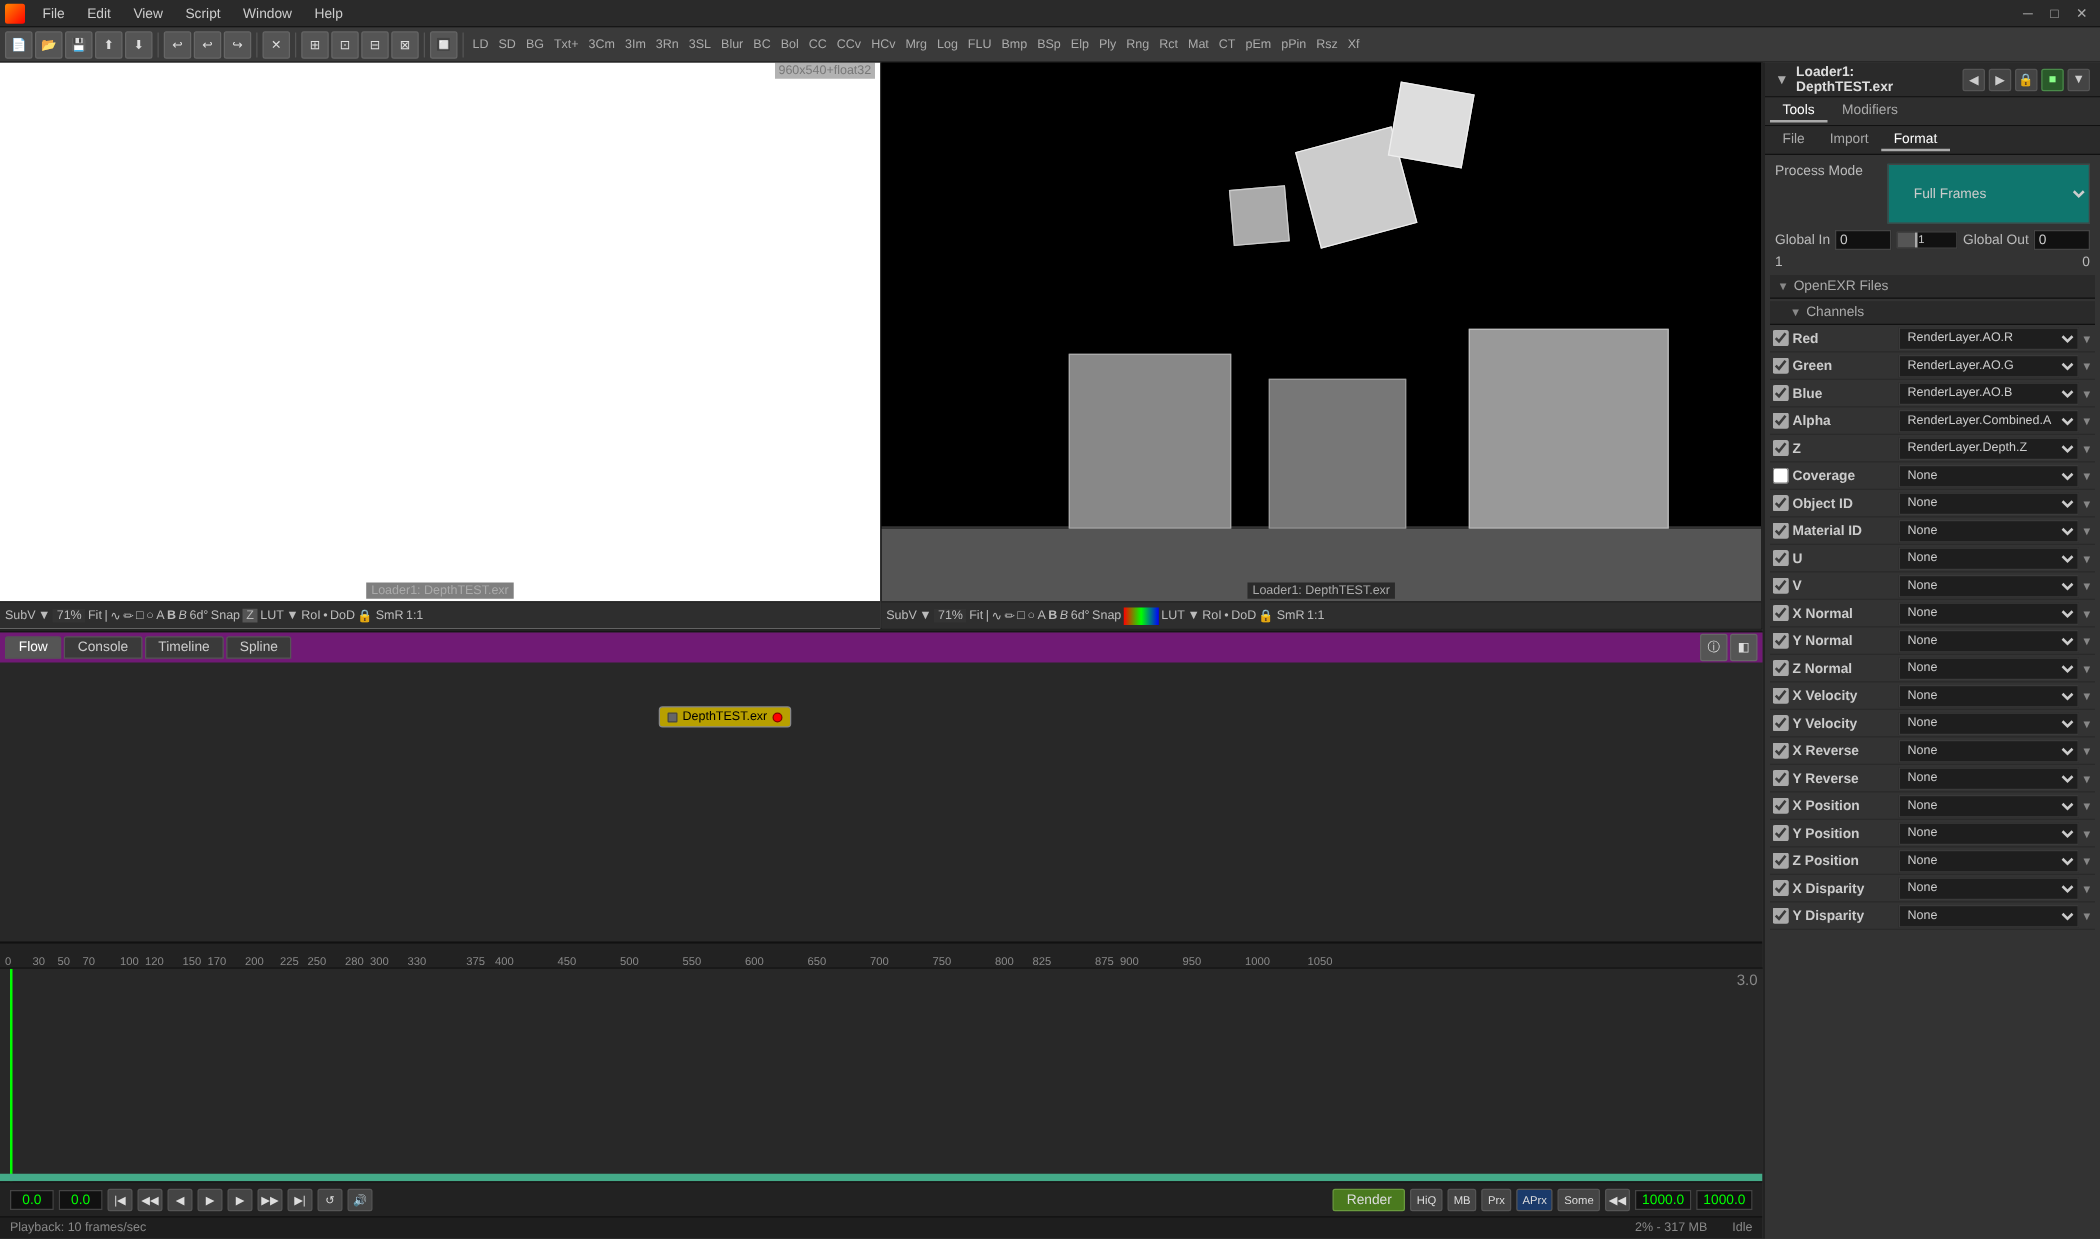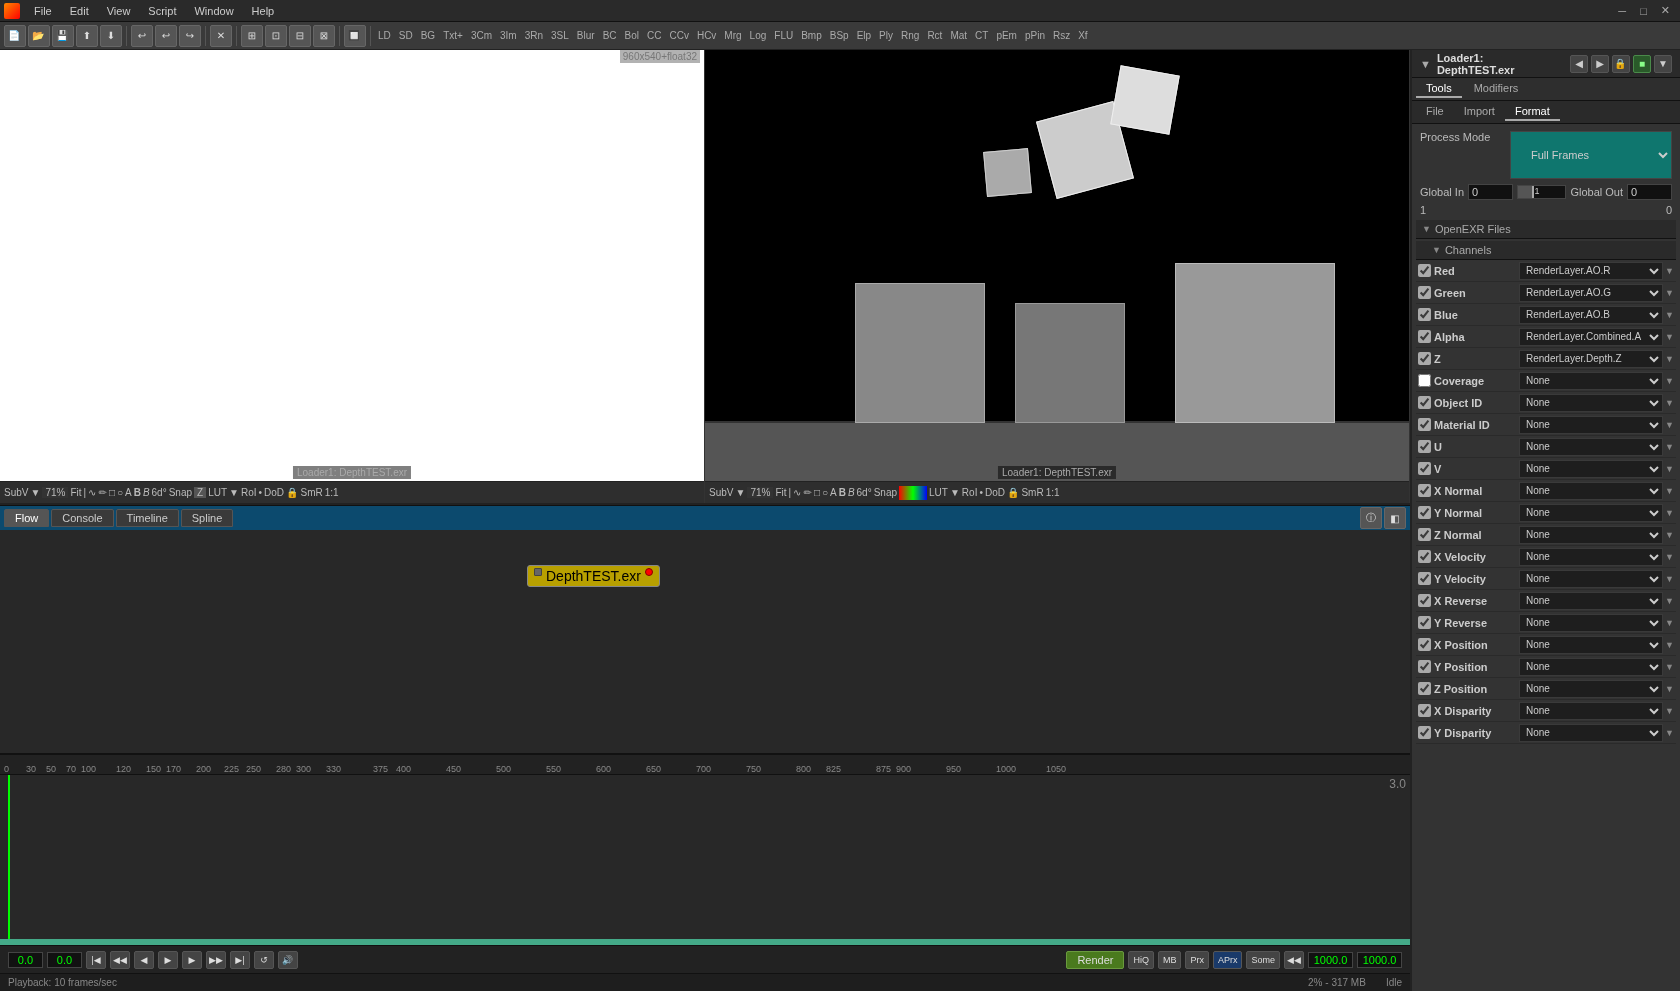--- a/index.html
+++ b/index.html
@@ -24,27 +24,27 @@
     
     #viewers { display: flex; height: 455px; border-bottom: 2px solid #222; }
     .viewer { flex: 1; position: relative; background: #1a1a1a; border-right: 1px solid #333; overflow: hidden; }
 
     
     .viewer-toolbar { display: flex; align-items: center; background: #2e2e2e; height: 22px; padding: 0 4px; gap: 2px; font-size: 10px; color: #bbb; border-top: 1px solid #222; position: absolute; bottom: 0; left: 0; right: 0; }
     .viewer-label { position: absolute; bottom: 24px; left: 50%; transform: translateX(-50%); font-size: 10px; color: #aaa; background: rgba(0,0,0,0.5); padding: 1px 4px; }
 
     
     #node-editor { flex: 1; background: #282828; position: relative; border-top: 1px solid #111; }
-    .node-tabs { display: flex; align-items: center; background: #0c4a6e; height: 24px; padding: 0 4px; gap: 2px; }
+    .node-tabs { display: flex; align-items: center; background: #701a75; height: 24px; padding: 0 4px; gap: 2px; }
     .node-tab { padding: 2px 10px; background: #3a3a3a; border: 1px solid #555; border-radius: 2px 2px 0 0; cursor: pointer; font-size: 11px; color: #ccc; }
     .node-tab.active { background: #555; color: #fff; }
     .node-canvas { position: relative; width: 100%; height: calc(100% - 24px); overflow: hidden; }
 
     
-    .node { position: absolute; background: #b8a000; border: 1px solid #888; border-radius: 3px; padding: 2px 6px; font-size: 14px; color: #000; cursor: pointer; white-space: nowrap; display: flex; gap: 4px; }
+    .node { position: absolute; background: #b8a000; border: 1px solid #888; border-radius: 3px; padding: 2px 6px; font-size: 10px; color: #000; cursor: pointer; white-space: nowrap; display: flex; align-items: center; gap: 4px; }
     .node-input { width: 8px; height: 8px; background: #666; border: 1px solid #444; border-radius: 1px; display: inline-block; }
     .node-output { width: 8px; height: 8px; background: #f00; border: 1px solid #800; border-radius: 50%; display: inline-block; }
 
     
     #timeline { height: 220px; background: #2a2a2a; border-top: 2px solid #111; display: flex; flex-direction: column; }
     .timeline-ruler { height: 20px; background: #222; border-bottom: 1px solid #111; display: flex; align-items: flex-end; padding: 0 4px; overflow: hidden; position: relative; }
     .timeline-content { flex: 1; background: #282828; position: relative; overflow: hidden; }
     .timeline-playhead { position: absolute; top: 0; bottom: 0; width: 2px; background: #0f0; left: 8px; }
 
     
@@ -278,21 +278,21 @@
       </div>
     </div>
 
     <div id="timeline">
 
       <div class="timeline-ruler">
         <div style="position:absolute;left:4px;font-size:9px;color:#888;">0</div>
         <div style="position:absolute;left:26px;font-size:9px;color:#888;">30</div>
         <div style="position:absolute;left:46px;font-size:9px;color:#888;">50</div>
         <div style="position:absolute;left:66px;font-size:9px;color:#888;">70</div>
-        <div style="position:absolute;left:81px;font-size:9px;color:#888;">100</div>
+        <div style="position:absolute;left:96px;font-size:9px;color:#888;">100</div>
         <div style="position:absolute;left:116px;font-size:9px;color:#888;">120</div>
         <div style="position:absolute;left:146px;font-size:9px;color:#888;">150</div>
         <div style="position:absolute;left:166px;font-size:9px;color:#888;">170</div>
         <div style="position:absolute;left:196px;font-size:9px;color:#888;">200</div>
         <div style="position:absolute;left:224px;font-size:9px;color:#888;">225</div>
         <div style="position:absolute;left:246px;font-size:9px;color:#888;">250</div>
         <div style="position:absolute;left:276px;font-size:9px;color:#888;">280</div>
         <div style="position:absolute;left:296px;font-size:9px;color:#888;">300</div>
         <div style="position:absolute;left:326px;font-size:9px;color:#888;">330</div>
         <div style="position:absolute;left:373px;font-size:9px;color:#888;text-align:right;">375</div>

